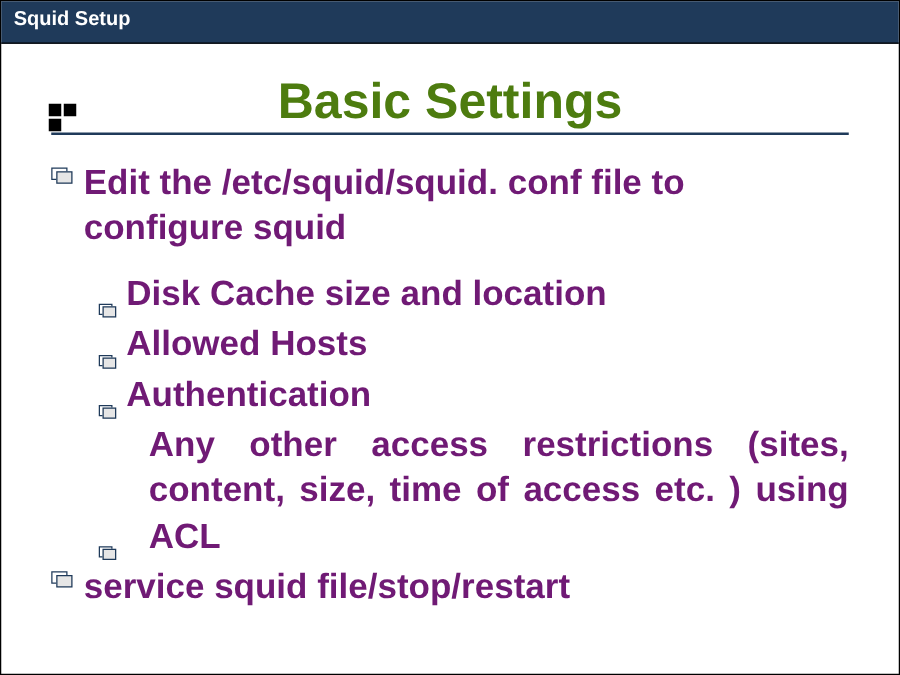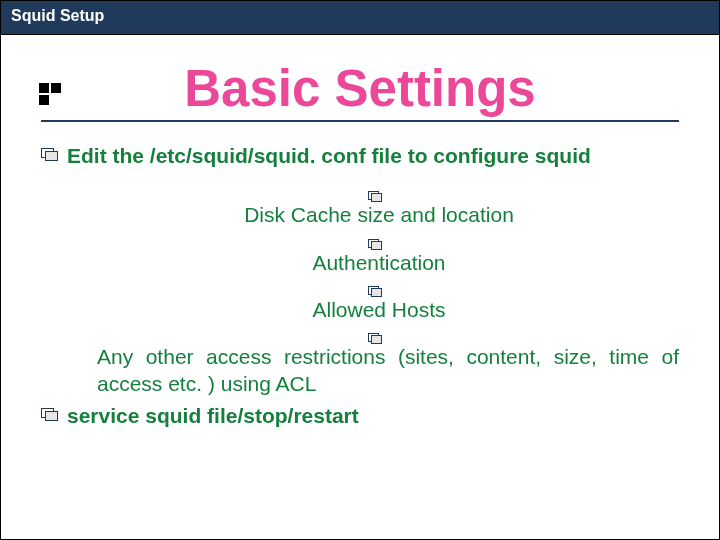--- a/index.html
+++ b/index.html
@@ -40,49 +40,48 @@
     position: absolute;
     width: 10px;
     height: 10px;
     background: #000;
   }
   .title-deco .b1 { left: 0;  top: 0; }
   .title-deco .b2 { left: 12px; top: 0; }
   .title-deco .b3 { left: 0;  top: 12px; }
   .title {
     display: inline-block;
-    font-size: 51px;
+    font-size: 40px;
     font-weight: bold;
-    color: #ec4899;
+    color: #4d7c0f;
     margin: 0;
   }
   .title-underline {
     border-bottom: 2px solid #1f3a5a;
     margin: 2px 40px 0 40px;
   }
   .content {
     margin: 20px 40px 0 40px;
-    color: #15803d;
-    font-size: 21px;
+    color: #701a75;
+    font-size: 28px;
     line-height: 1.3;
   }
   .li1 {
     display: flex;
     align-items: flex-start;
     margin-bottom: 16px;
     font-weight: bold;
   }
   .li1.nomb { margin-bottom: 8px; }
   .li2 {
     display: flex;
-    align-items: center;
+    align-items: flex-end;
     margin-left: 38px;
     margin-bottom: 4px;
-    font-weight: normal;
-    flex-direction: column;
+    font-weight: bold;
   }
   .li1 .txt, .li2 .txt {
     flex: 1;
   }
   .li2 .txt.justify {
     text-align: justify;
     text-justify: inter-word;
     margin-left: 18px;
   }
   .bullet1 {
@@ -150,25 +149,25 @@
       <span class="txt">Edit the /etc/squid/squid. conf file to configure squid</span>
     </div>
 
 
     <div class="li2">
       <span class="bullet2"></span>
       <span class="txt">Disk Cache size and location</span>
     </div>
     <div class="li2">
       <span class="bullet2"></span>
-      <span class="txt">Authentication</span>
+      <span class="txt">Allowed Hosts</span>
     </div>
     <div class="li2">
       <span class="bullet2"></span>
-      <span class="txt">Allowed Hosts</span>
+      <span class="txt">Authentication</span>
     </div>
     <div class="li2">
       <span class="bullet2"></span>
       <span class="txt justify">Any other access restrictions (sites, content, size, time of access etc. )  using ACL</span>
     </div>
 
     <div class="li1 nomb">
       <span class="bullet1"></span>
       <span class="txt">service squid file/stop/restart</span>
     </div>

